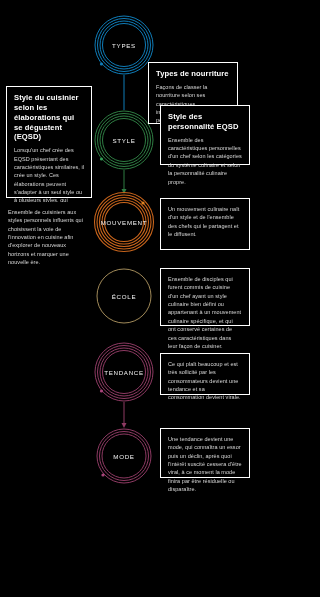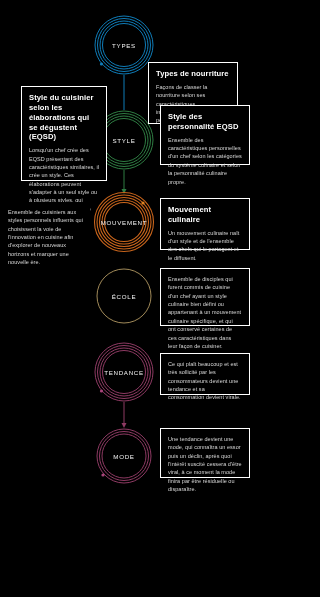--- a/index.html
+++ b/index.html
@@ -107,36 +107,35 @@
       <circle cx="8" cy="48" r="1.6" fill="#a8447a"></circle>
     </svg>
     <span class="label">MODE</span>
   </div>
 
   <div class="box" style="left:148px;top:14px;width:90px;height:62px;margin-top:48px;">
     <h3>Types de nourriture</h3>
     <p>Façons de classer la nourriture selon ses caractéristiques indépendamment de la personne qui cuisine.</p>
   </div>
 
-  <div class="box" style="left:21px;top:86px;width:86px;height:95px;">
+  <div class="box" style="left:6px;top:86px;width:86px;height:112px;">
     <h3>Style du cuisinier selon les élaborations qui se dégustent (EQSD)</h3>
     <p>Lorsqu'un chef crée des EQSD présentant des caractéristiques similaires, il crée un style. Ces élaborations peuvent s'adapter à un seul style ou à plusieurs styles, qui peuvent eux-mêmes être primaires ou dérivés.</p>
   </div>
 
   <div class="box" style="left:160px;top:105px;width:90px;height:60px;">
     <h3>Style des personnalité EQSD</h3>
     <p>Ensemble des caractéristiques personnelles d'un chef selon les catégories du système culinaire et selon la personnalité culinaire propre.</p>
   </div>
 
   <div class="box noborder" style="left:4px;top:202px;width:86px;height:45px;">
     <p>Ensemble de cuisiniers aux styles personnels influents qui choisissent la voie de l'innovation en cuisine afin d'explorer de nouveaux horizons et marquer une nouvelle ère.</p>
   </div>
 
   <div class="box" style="left:160px;top:198px;width:90px;height:52px;">
-    <h3>Mouvement culinaire</h3>
     <p>Un mouvement culinaire naît d'un style et de l'ensemble des chefs qui le partagent et le diffusent.</p>
   </div>
 
   <div class="box" style="left:160px;top:268px;width:90px;height:58px;">
     <p>Ensemble de disciples qui furent commis de cuisine d'un chef ayant un style culinaire bien défini ou appartenant à un mouvement culinaire spécifique, et qui ont conservé certaines de ces caractéristiques dans leur façon de cuisiner.</p>
   </div>
 
   <div class="box" style="left:160px;top:353px;width:90px;height:42px;">
     <p>Ce qui plaît beaucoup et est très sollicité par les consommateurs devient une tendance et sa consommation devient virale.</p>
   </div>

